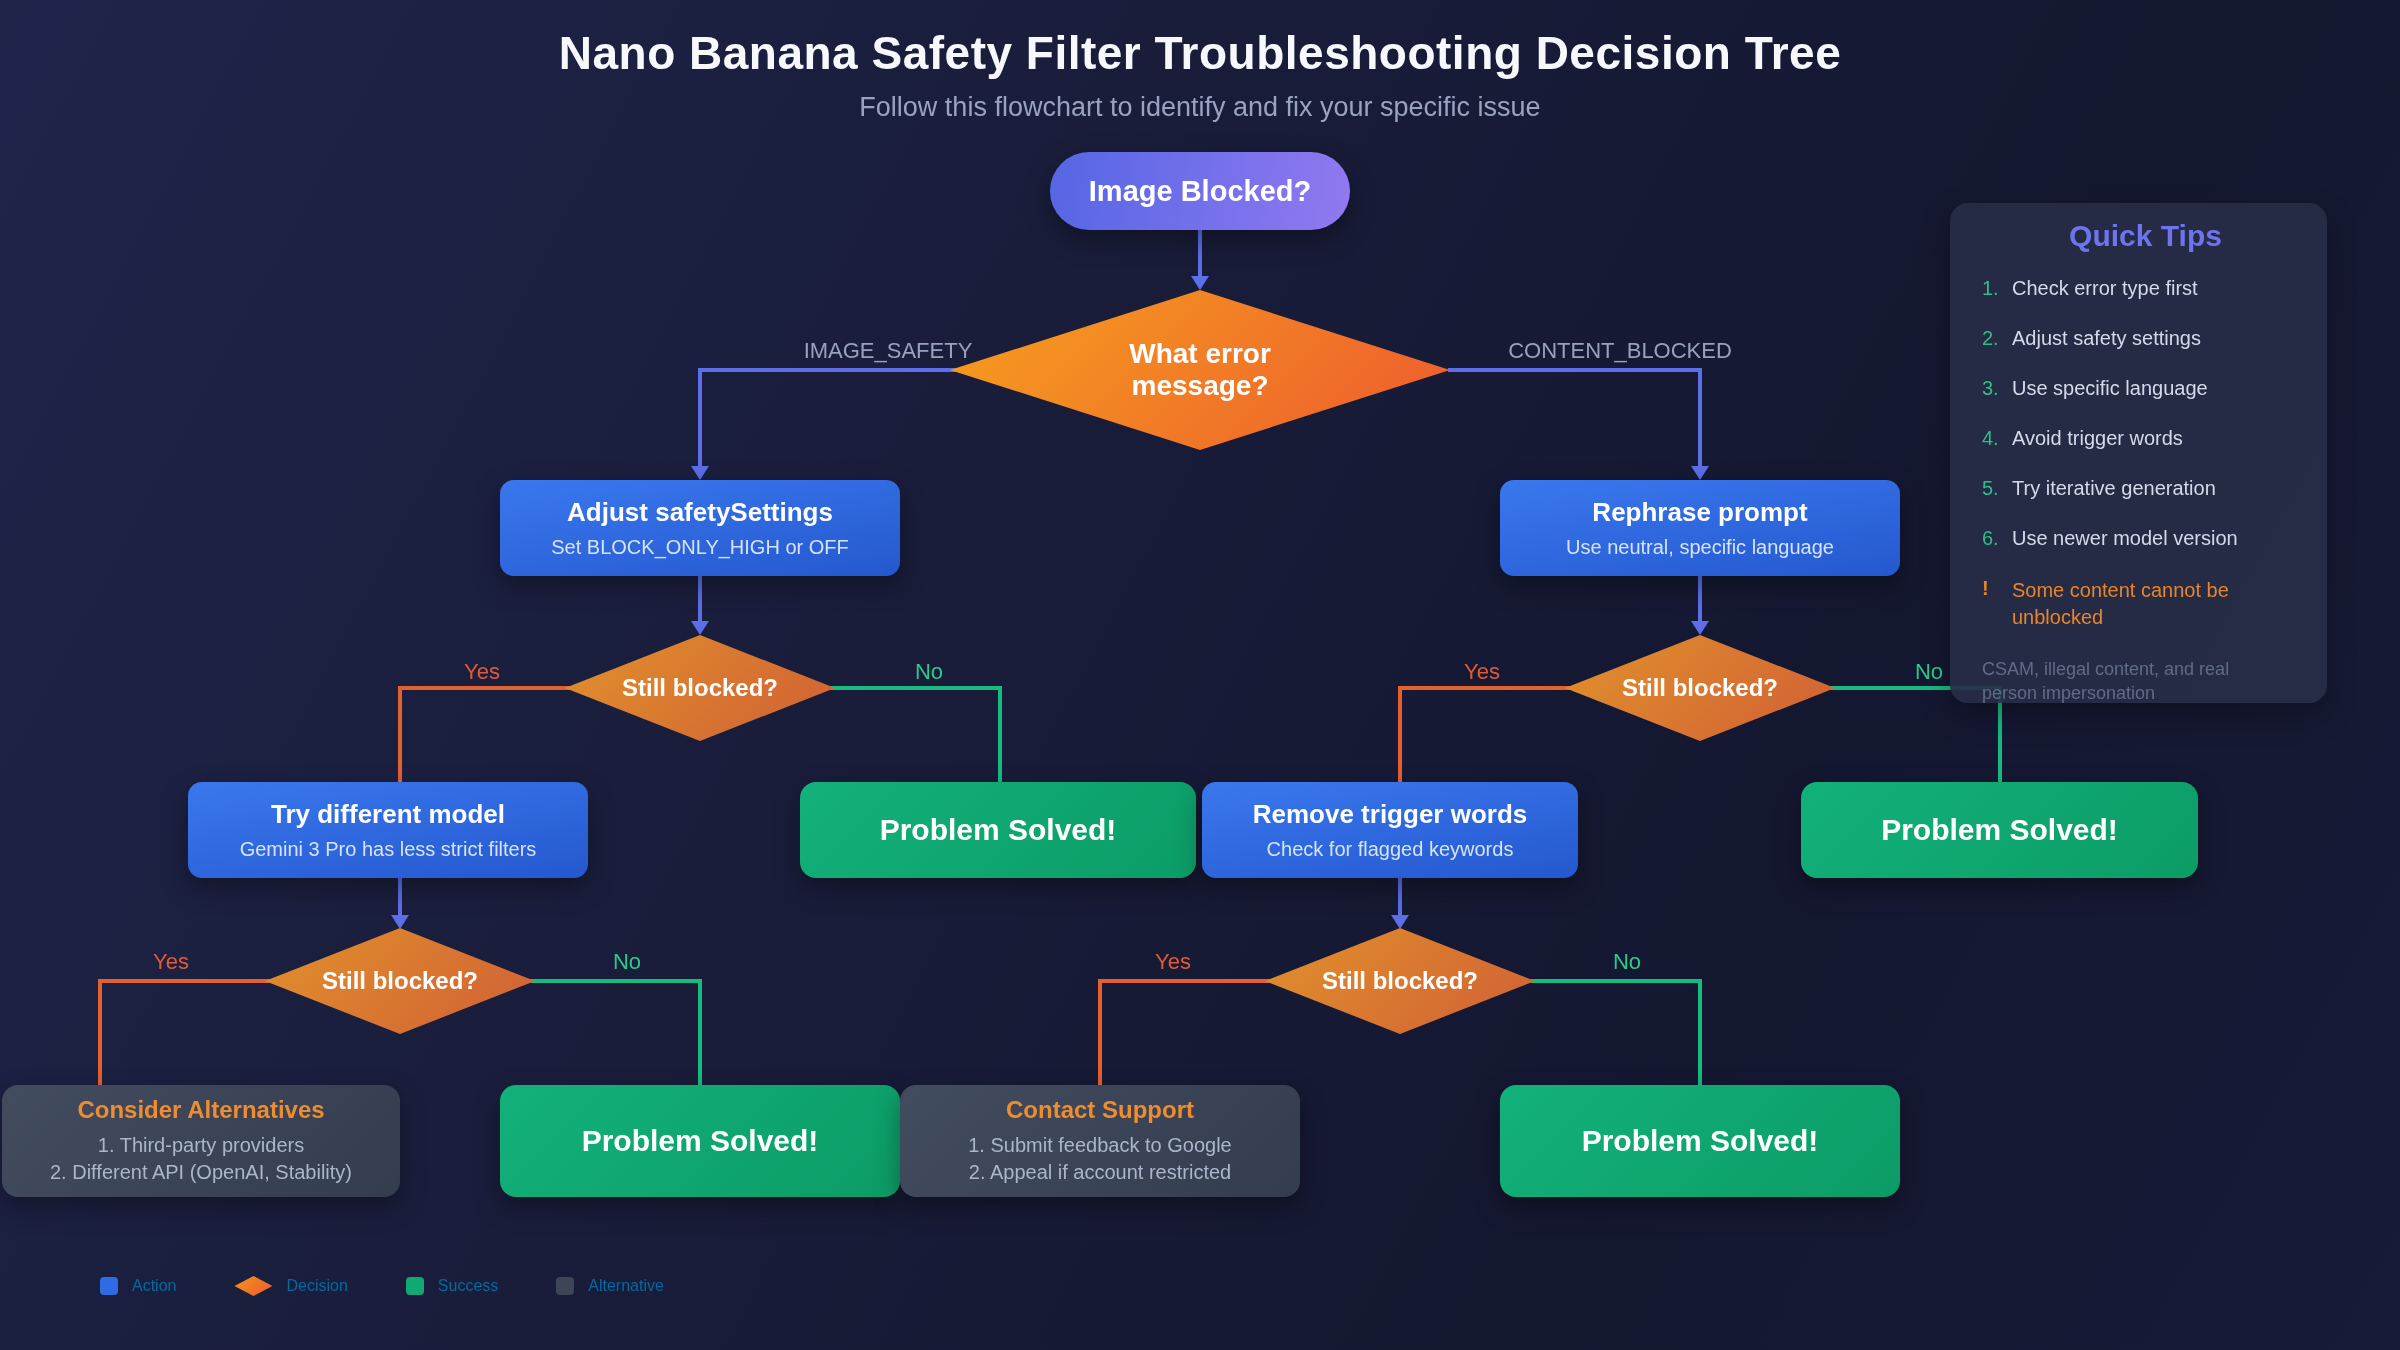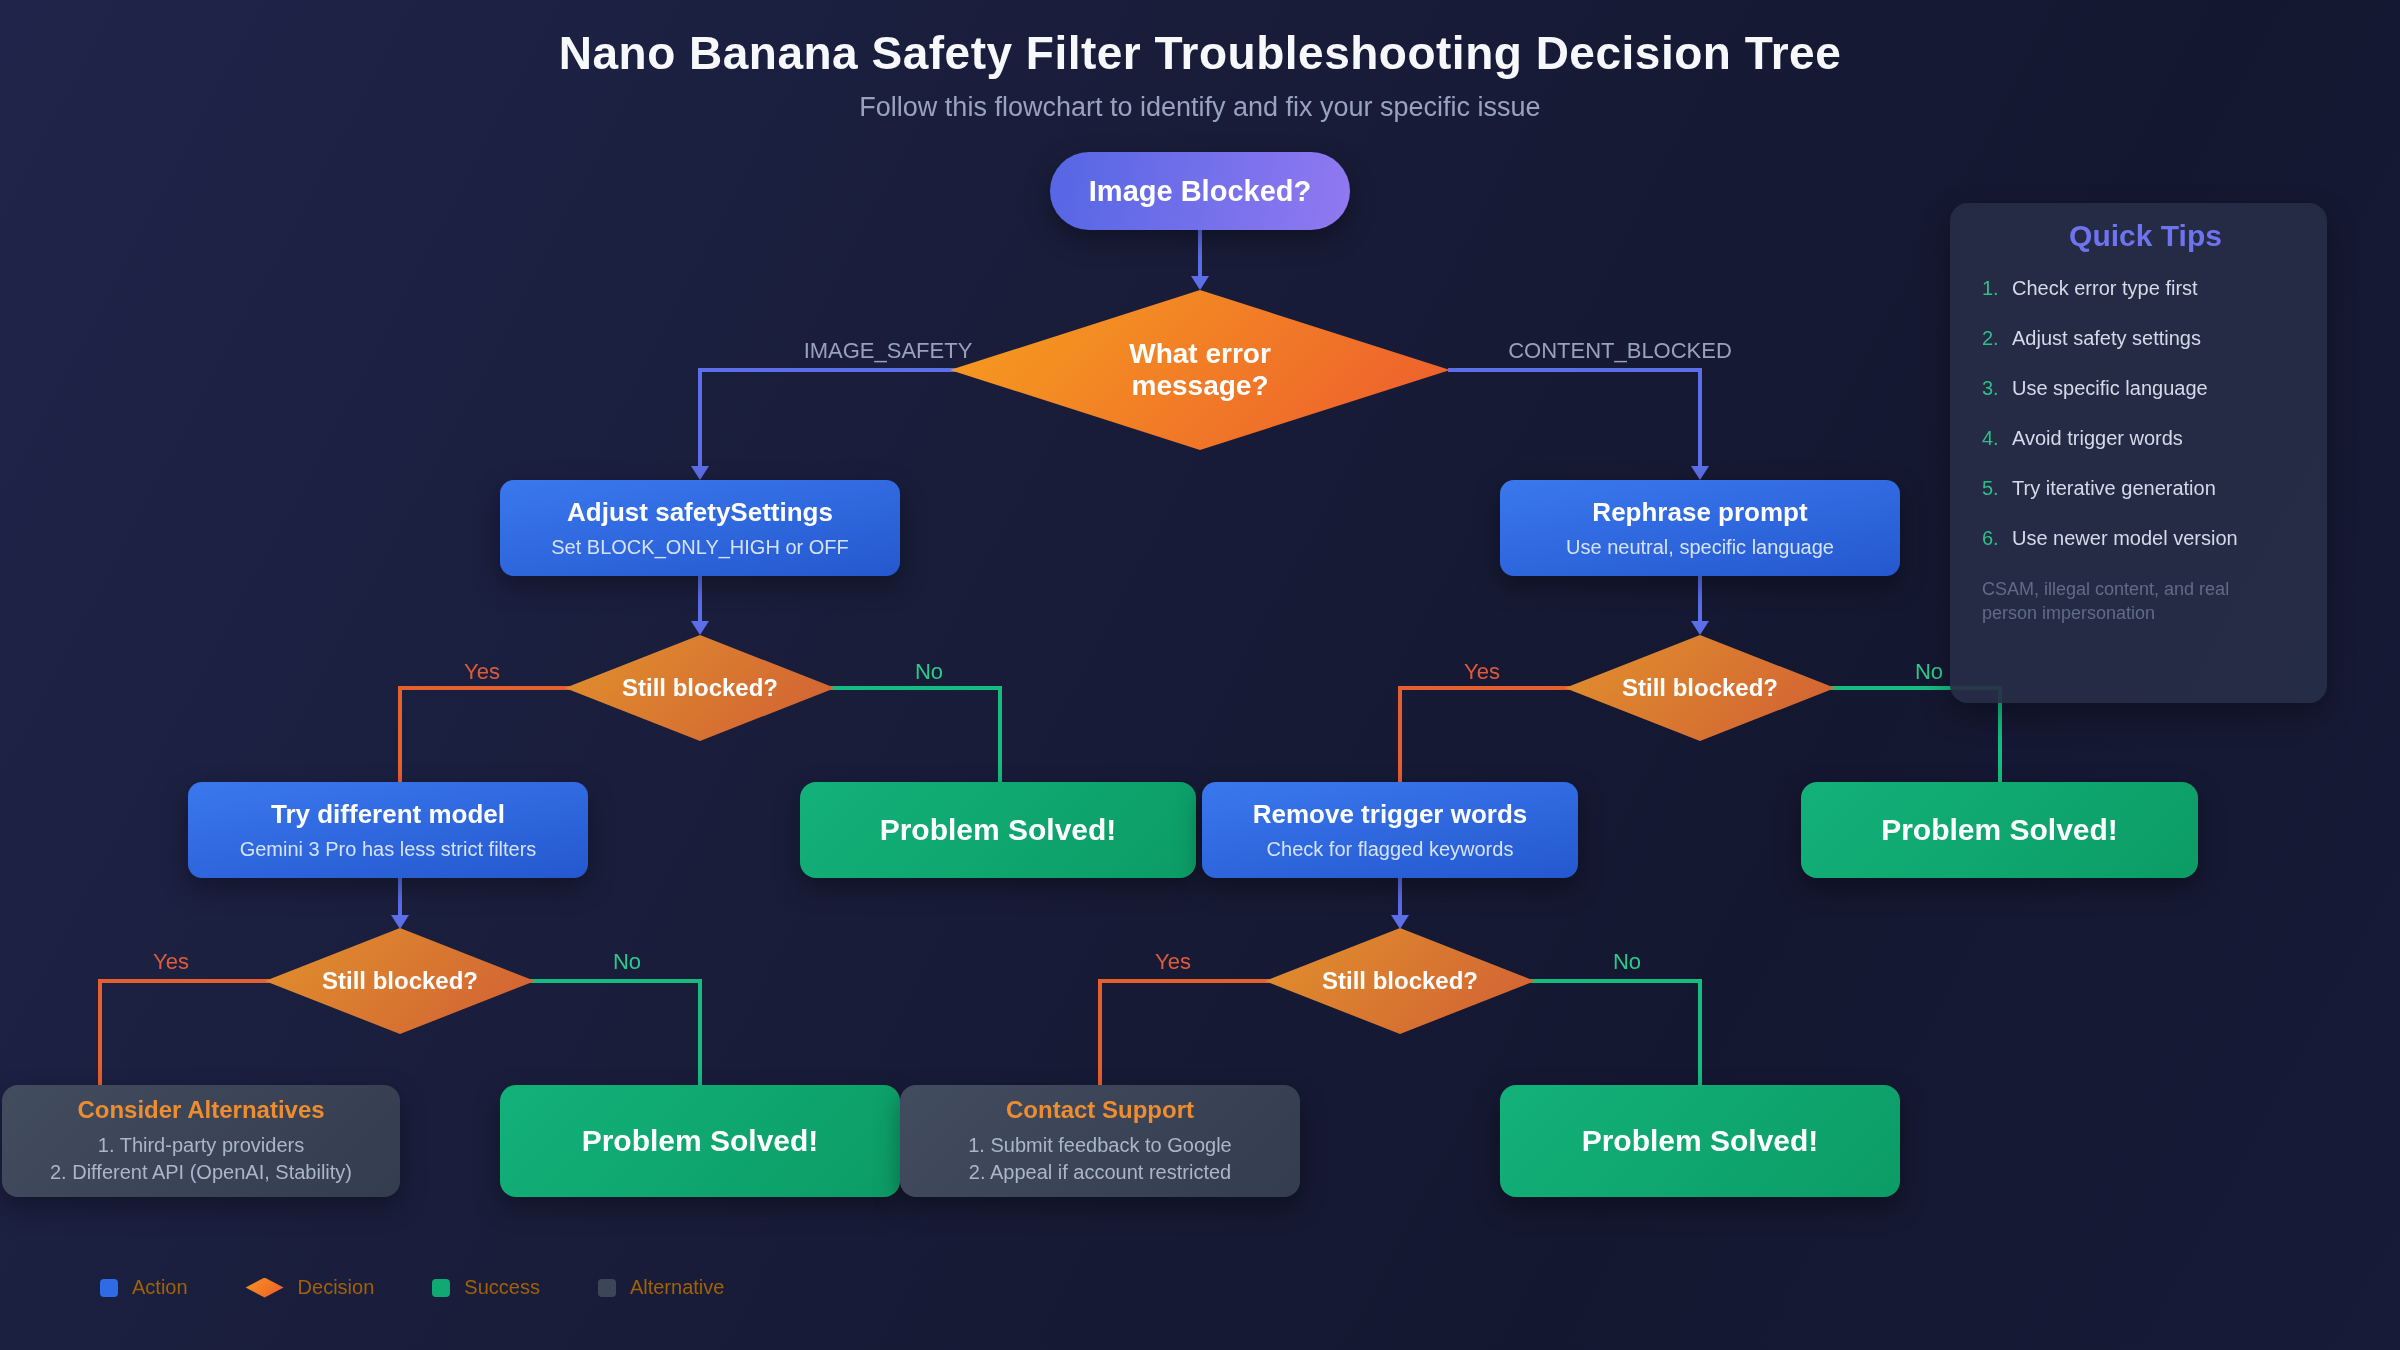--- a/index.html
+++ b/index.html
@@ -76,21 +76,21 @@
   .tip-item { list-style:none; margin-bottom:27px; font-size:20px; color:#d4dae9; }
   .tip-num { display:inline-block; width:30px; color:#2fbe8a; }
   .tip-warning { font-size:20px; color:#e8842b; margin-top:2px; }
   .warn-mark { display:inline-block; width:30px; font-weight:bold; vertical-align:top; }
   .warn-text { display:inline-block; width:230px; line-height:1.35; }
   .tips-footnote { margin-top:26px; font-size:18px; color:#606b88; width:250px; line-height:1.35; }
 
   
   .legend { left:100px; top:1276px; display:flex; align-items:center; column-gap:30px; }
   .legend-item { display:flex; align-items:center; gap:14px; margin-right:28px; }
-  .legend-label { font-size:20px; color:#a16207; }
+  .legend-label { font-size:16px; color:#0369a1; }
   .sw-square { width:18px; height:18px; border-radius:4px; }
   .sw-action { background:#2e6be4; }
   .sw-success { background:#10a873; }
   .sw-alt { background:#3d4657; }
   .sw-diamond { width:38px; height:20px; clip-path:polygon(50% 0,100% 50%,50% 100%,0 50%); background:linear-gradient(135deg,#f6941f,#ed5a2e); }
 
   .z1 { z-index:1; } .z2 { z-index:2; }
 </style>
 </head>
 <body>
@@ -219,20 +219,23 @@
 <div class="abs tips-panel">
   <div class="tips-title">Quick Tips</div>
   <ul>
     <li class="tip-item"><span class="tip-num">1.</span><span>Check error type first</span></li>
     <li class="tip-item"><span class="tip-num">2.</span><span>Adjust safety settings</span></li>
     <li class="tip-item"><span class="tip-num">3.</span><span>Use specific language</span></li>
     <li class="tip-item"><span class="tip-num">4.</span><span>Avoid trigger words</span></li>
     <li class="tip-item"><span class="tip-num">5.</span><span>Try iterative generation</span></li>
     <li class="tip-item"><span class="tip-num">6.</span><span>Use newer model version</span></li>
   </ul>
+  <div class="tip-warning">
+    <span class="warn-mark">!</span><span class="warn-text">Some content cannot be unblocked</span>
+  </div>
   <div class="tips-footnote">CSAM, illegal content, and real person impersonation</div>
 </div>
 
 <div class="abs legend">
   <div class="legend-item">
     <span class="sw-square sw-action"></span>
     <span class="legend-label">Action</span>
   </div>
   <div class="legend-item">
     <span class="sw-diamond"></span>

